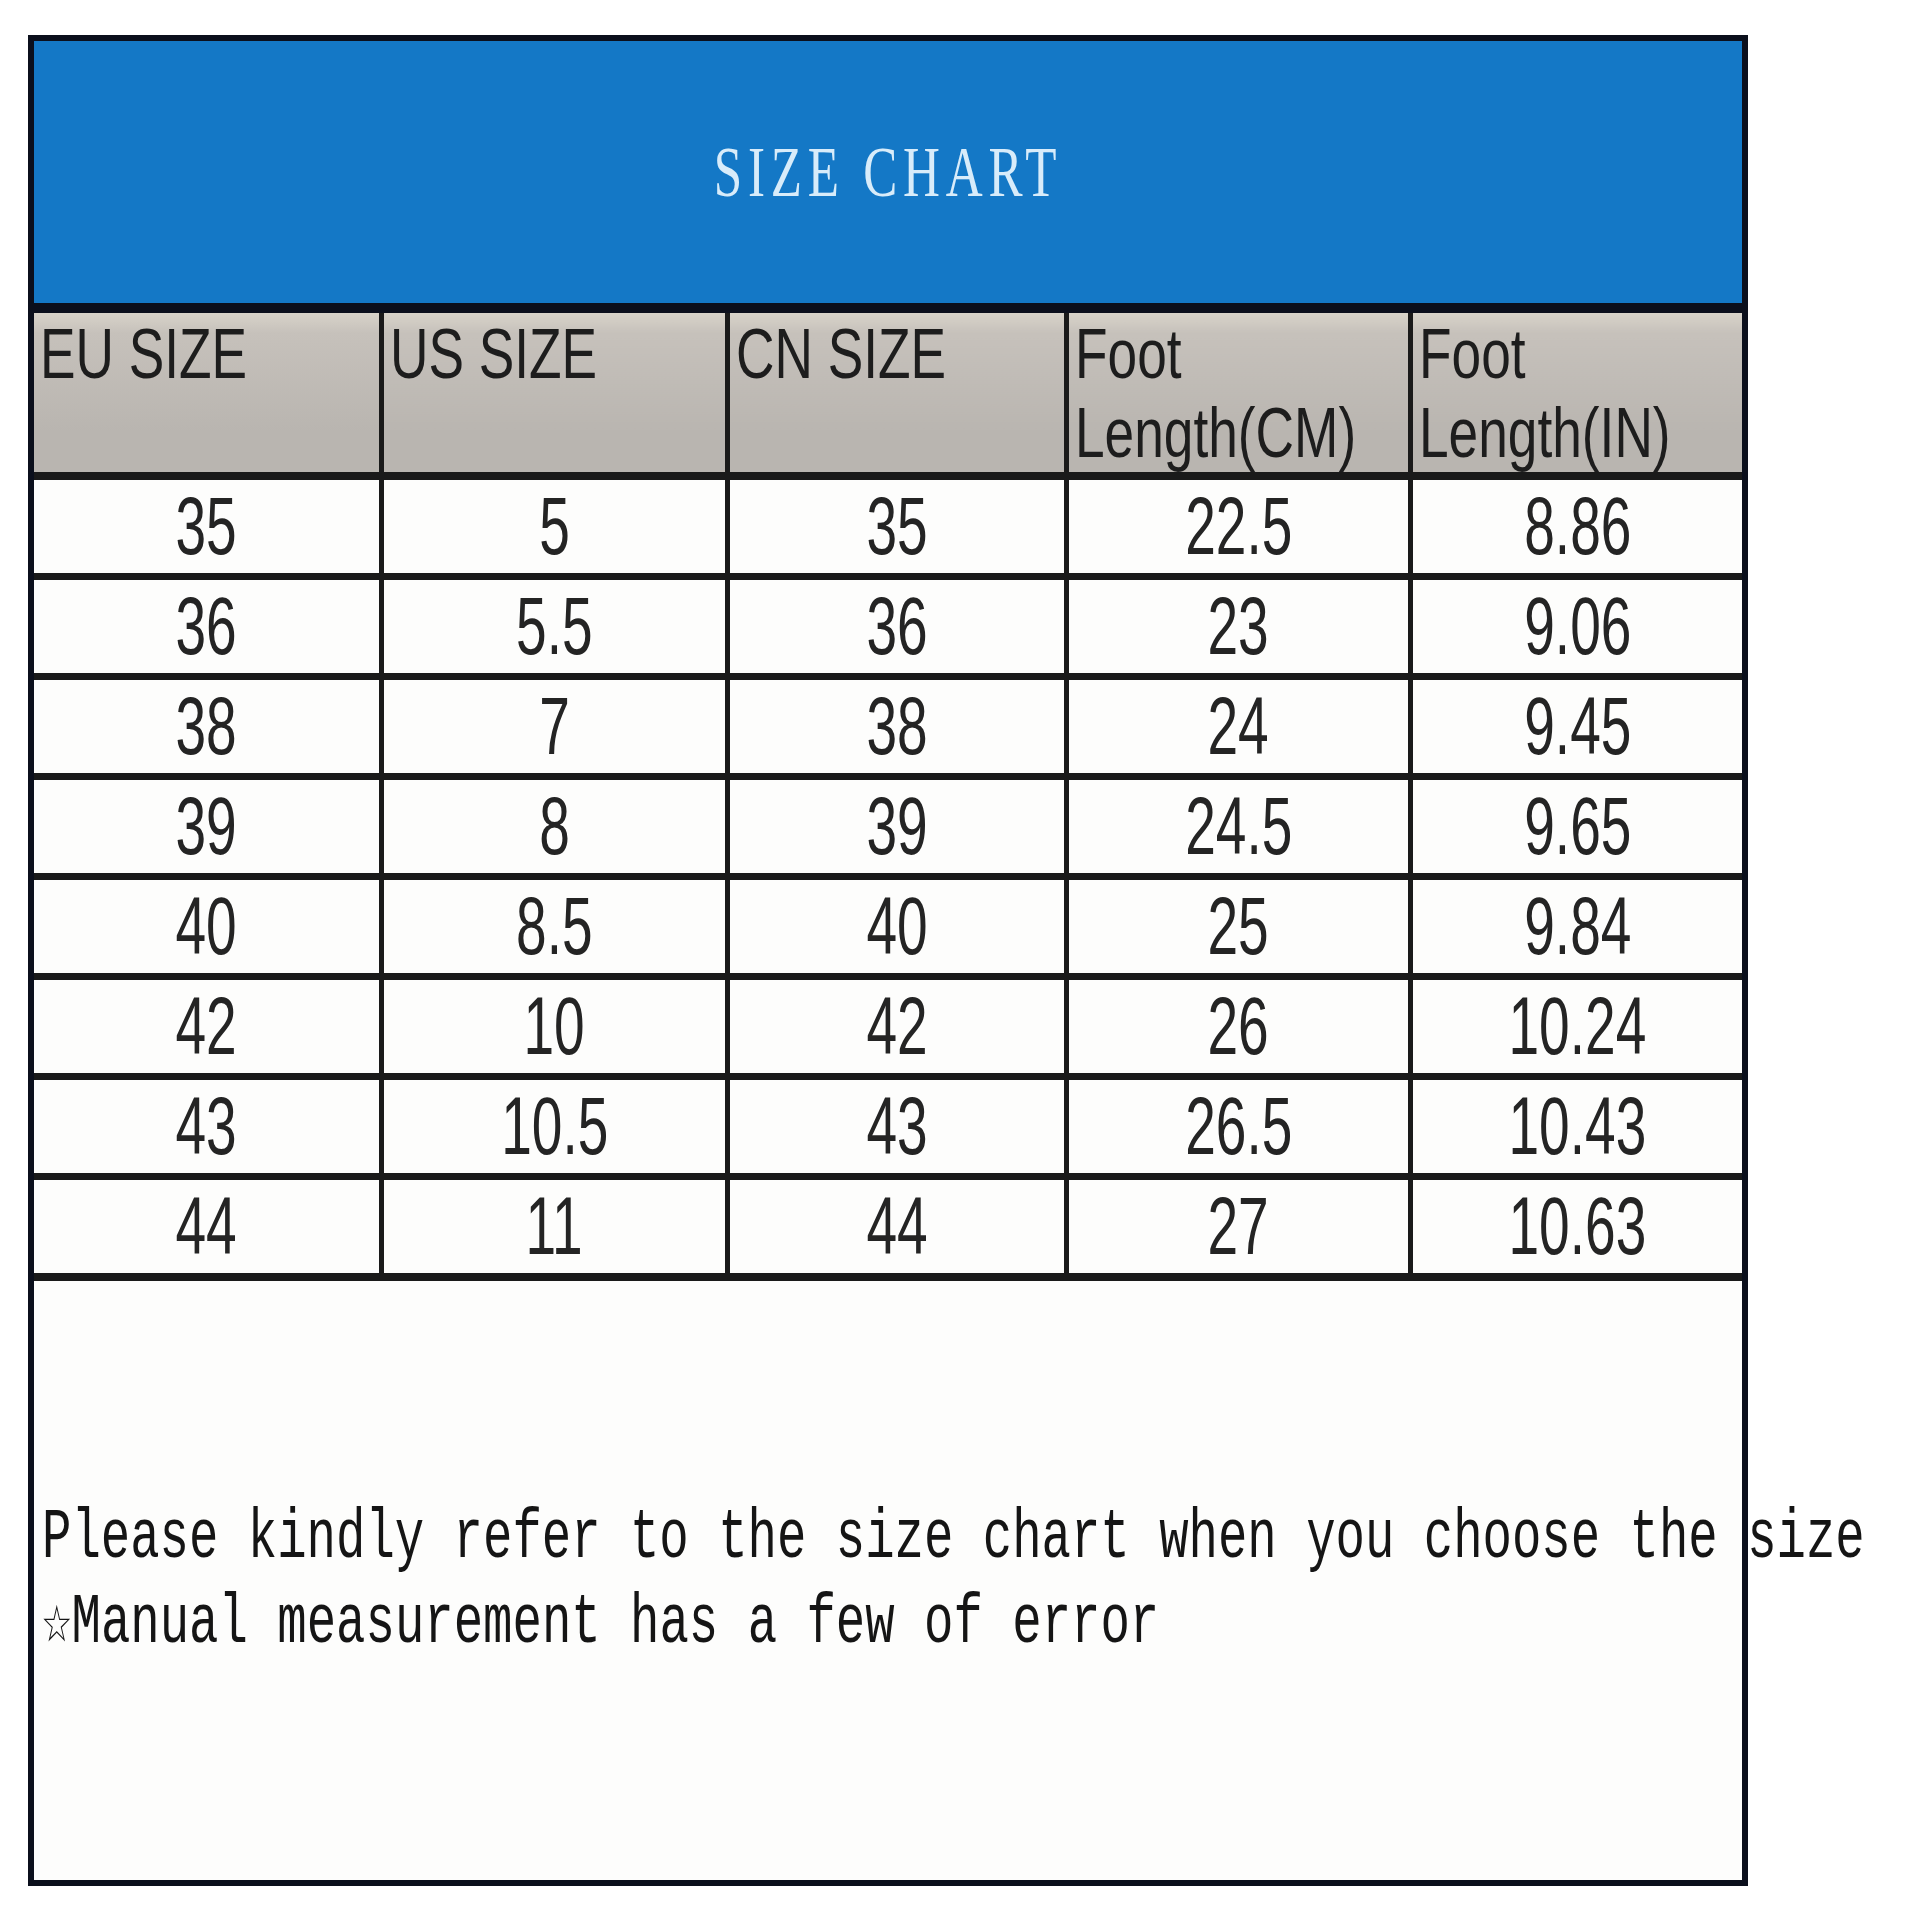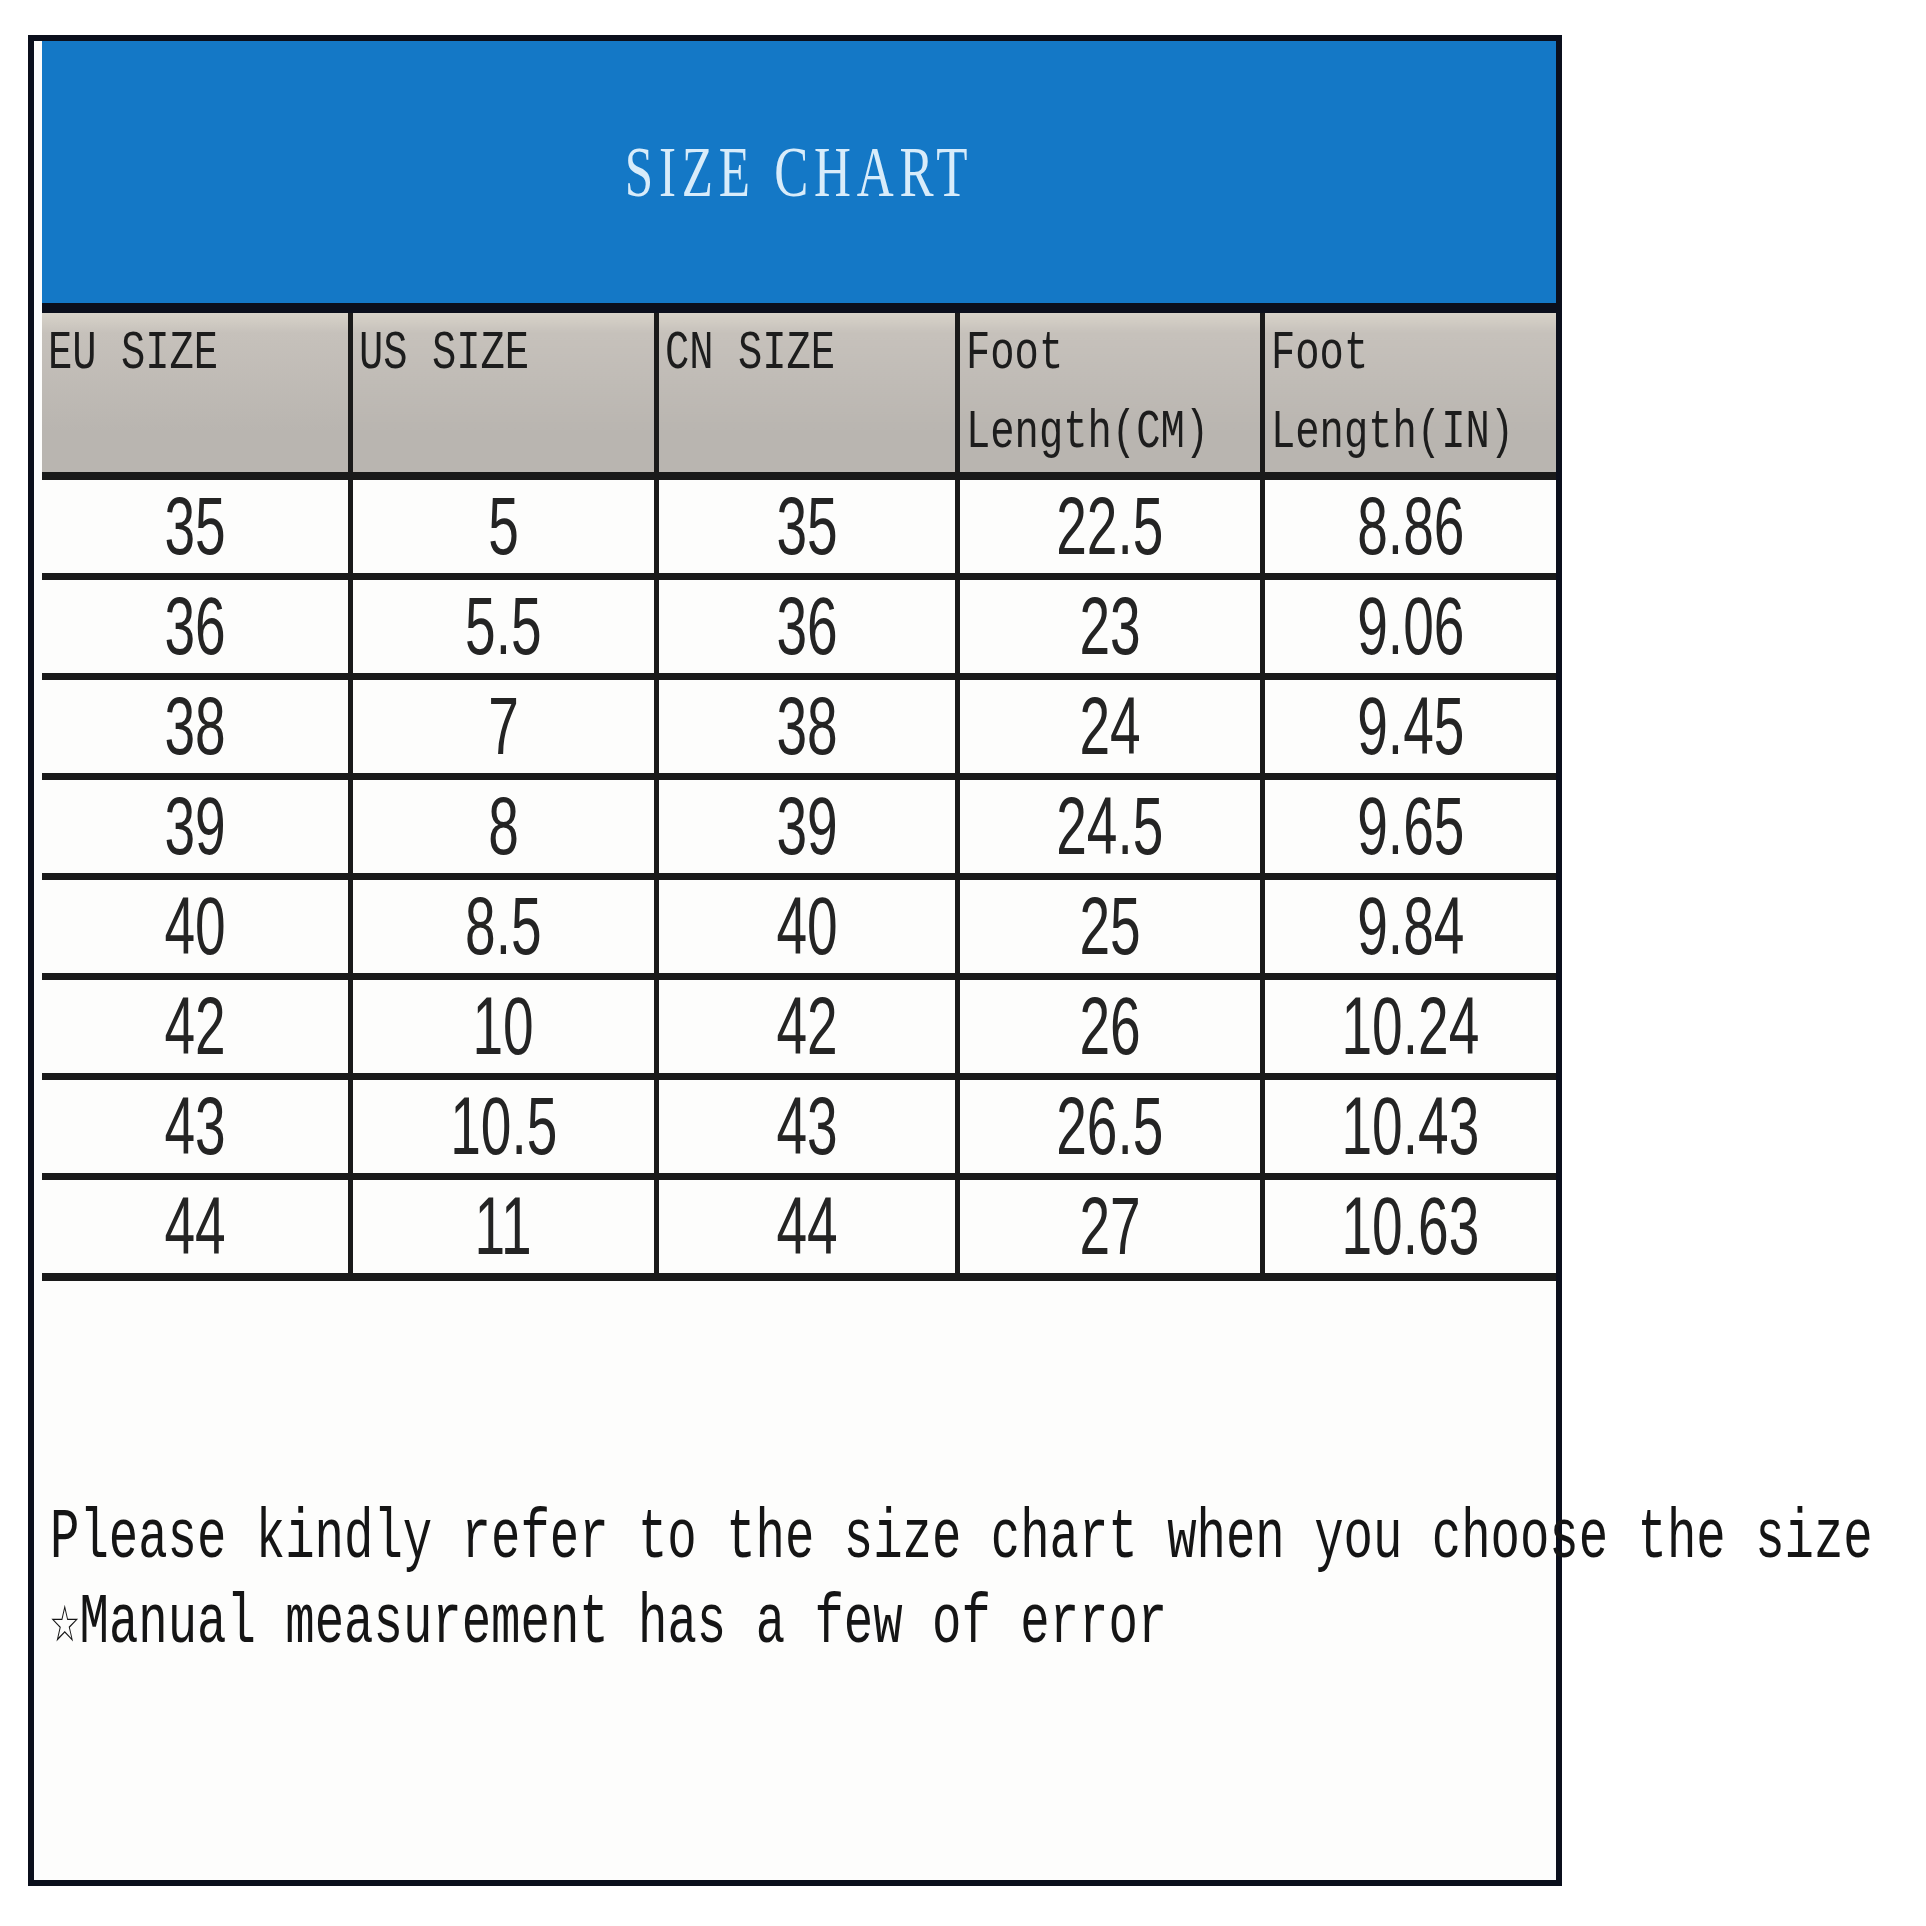--- a/index.html
+++ b/index.html
@@ -10,28 +10,27 @@
   body {
     width: 1927px;
     height: 1927px;
     position: relative;
     font-family: "Liberation Sans", sans-serif;
   }
   .size-chart {
     position: absolute;
     left: 28px;
     top: 35px;
-    width: 1534px;
+    width: 1720px;
     height: 1851px;
     box-sizing: border-box;
     border: 6px solid var(--border-dark, #0b0f1c);
     background: var(--cell-bg, #fdfdfc);
     display: flex;
     flex-direction: column;
-    padding-left: 8px;
   }
   
   .title-band {
     height: 262px;
     flex: none;
     background: var(--title-band-blue, #1478c6);
     border-bottom: 10px solid var(--border-dark, #0b0f1c);
     display: flex;
     align-items: center;
     justify-content: center;
@@ -66,22 +65,22 @@
   }
   .size-table thead th {
     background: linear-gradient(180deg, var(--header-gray-top, #d8d3c9) 0px, #c6c1bb 20px, var(--header-gray, #b9b5b0) 119px);
     border-bottom: 8px solid var(--grid-line, #1a1a1a);
     font-weight: normal;
     text-align: left;
     vertical-align: middle;
     color: var(--text-dark, #1d1d1d);
   }
   .header-line {
-    font-family: Liberation Mono, monospace;
-    font-size: 54px;
+    font-family: Liberation Sans, sans-serif;
+    font-size: 71px;
     line-height: 79px;
     white-space: nowrap;
   }
   .header-line span {
     display: inline-block;
     transform: scaleX(0.75);
     transform-origin: left center;
     padding-left: 8px;
   }
   .size-table tbody tr {

